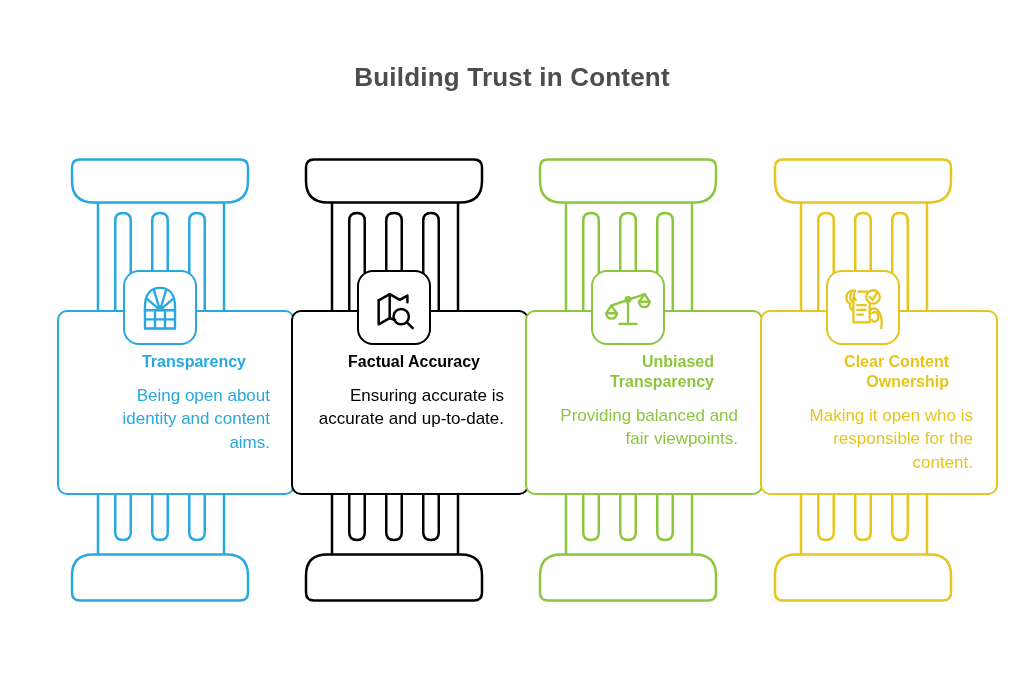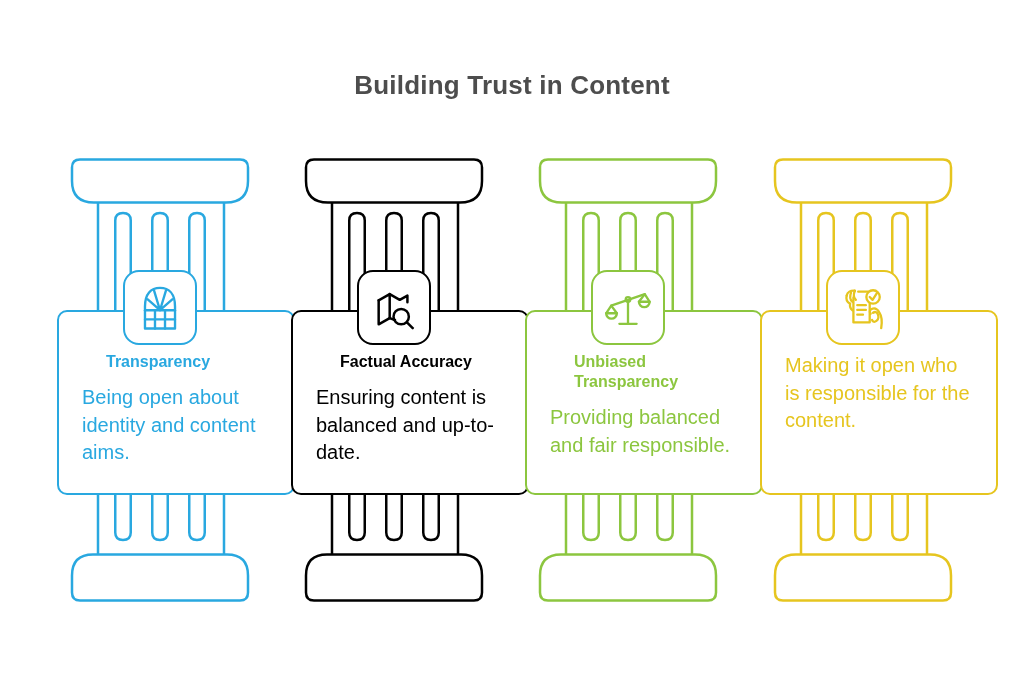--- a/index.html
+++ b/index.html
@@ -1,36 +1,36 @@
 <!DOCTYPE html>
 <html><head>
 <meta charset="utf-8">
 <style>
   html,body { margin:0; padding:0; }
   body {
     width:1024px; height:688px; background:#ffffff; position:relative;
     overflow:hidden; font-family:"Liberation Sans", sans-serif;
   }
   .heading {
-    position:absolute; top:70px; left:0; width:1024px; text-align:center;
+    position:absolute; top:62px; left:0; width:1024px; text-align:center;
     font-size:26px; font-weight:bold; letter-spacing:0.2px; color:#4d4d4d;
   }
   .pillar { position:absolute; top:157px; width:206px; height:446px; }
   .pillar .top-svg    { position:absolute; top:0;    left:0; z-index:1; }
   .pillar .bottom-svg { position:absolute; top:338px; left:0; z-index:1; }
   .card {
     position:absolute; top:153px; left:0; width:238px; height:185px;
     box-sizing:border-box; background:#fff; border:2.5px solid currentColor;
-    border-radius:10px; z-index:2; text-align:left; padding:40px 8px 0 8px;
+    border-radius:10px; z-index:2; text-align:right; padding:40px 8px 0 8px;
   }
   .card-title {
     font-weight:bold; font-size:16px; line-height:1.25;
     margin:0 auto 12px auto; max-width:140px;
   }
-  .card-desc { font-size:20px; line-height:1.38; margin:0 auto; max-width:188px; }
+  .card-desc { font-size:17px; line-height:1.38; margin:0 auto; max-width:188px; }
   .badge {
     position:absolute; top:113px; left:50%; transform:translateX(-50%);
     width:74px; height:75px; box-sizing:border-box; background:#fff;
     border:2.5px solid currentColor; border-radius:16px; z-index:3;
     display:flex; align-items:center; justify-content:center;
   }
   svg { display:block; }
 </style>
 </head>
 <body>
@@ -84,21 +84,21 @@
       <path d="M8,16 L19.5,9.5 V34.5"></path>
       <path d="M19.5,9.5 L30,15.5 L38,11 V18"></path>
       <path d="M19.5,34.5 L25,36.5"></path>
       <circle cx="31.5" cy="33" r="8"></circle>
       <path d="M37.5,39 L43.5,45"></path>
     </svg>
   </div>
 
   <div class="card">
     <div class="card-title">Factual Accuracy</div>
-    <div class="card-desc">Ensuring content is balanced and up-to-date.</div>
+    <div class="card-desc">Ensuring accurate is accurate and up-to-date.</div>
   </div>
 
   <svg class="bottom-svg" width="206" height="108" viewBox="0 0 206 108" fill="none" stroke="currentColor" stroke-width="2.5">
     <path d="M41,0 V59.5 M167,0 V59.5"></path>
     <path d="M58.25,0 V37.5 Q58.25,45 66,45 Q73.75,45 73.75,37.5 V0"></path>
     <path d="M95.25,0 V37.5 Q95.25,45 103,45 Q110.75,45 110.75,37.5 V0"></path>
     <path d="M132.25,0 V37.5 Q132.25,45 140,45 Q147.75,45 147.75,37.5 V0"></path>
     <path d="M36,59.5 H170 Q191,59.5 191,80.5 V97.5 Q191,105.5 183,105.5 H23 Q15,105.5 15,97.5 V80.5 Q15,59.5 36,59.5 Z"></path>
   </svg>
 </div>
@@ -120,21 +120,21 @@
       <path d="M15,40.5 H33"></path>
       <path d="M6.5,21.5 L1.2,29.5 M6.5,21.5 L12.4,29.5"></path>
       <path d="M1.2,29.5 A5.6,5.6 0 0 0 12.4,29.5 Z"></path>
       <path d="M41.5,9.5 L35.4,17.5 M41.5,9.5 L46.6,17.5"></path>
       <path d="M35.4,17.5 A5.6,5.6 0 0 0 46.6,17.5 Z"></path>
     </svg>
   </div>
 
   <div class="card">
     <div class="card-title">Unbiased Transparency</div>
-    <div class="card-desc">Providing balanced and fair responsible.</div>
+    <div class="card-desc">Providing balanced and fair viewpoints.</div>
   </div>
 
   <svg class="bottom-svg" width="206" height="108" viewBox="0 0 206 108" fill="none" stroke="currentColor" stroke-width="2.5">
     <path d="M41,0 V59.5 M167,0 V59.5"></path>
     <path d="M58.25,0 V37.5 Q58.25,45 66,45 Q73.75,45 73.75,37.5 V0"></path>
     <path d="M95.25,0 V37.5 Q95.25,45 103,45 Q110.75,45 110.75,37.5 V0"></path>
     <path d="M132.25,0 V37.5 Q132.25,45 140,45 Q147.75,45 147.75,37.5 V0"></path>
     <path d="M36,59.5 H170 Q191,59.5 191,80.5 V97.5 Q191,105.5 183,105.5 H23 Q15,105.5 15,97.5 V80.5 Q15,59.5 36,59.5 Z"></path>
   </svg>
 </div>
@@ -158,20 +158,21 @@
       <path d="M7,13 C6,17 7.5,20 10.5,21.5"></path>
       <path d="M11.5,10 C10,14 10.5,17.5 13,19.5"></path>
       <path d="M15.5,8 C14,11.5 14,15 16.5,17.5"></path>
       <path d="M10.5,21.5 C10,25 11,27 13,28.5"></path>
       <path d="M43,47 C44,41 44,35 41,30.5 C39,27 36,25.5 33,27 C31,28 30.5,30 32,32"></path>
       <path d="M34.5,31 C36.5,29.5 38.5,30 39.5,32.5 C40.5,35 40,38 38,39.5 C36,41 34,40.5 33.5,38.5"></path>
     </svg>
   </div>
 
   <div class="card">
+    <div class="card-title">Clear Content Ownership</div>
     <div class="card-desc">Making it open who is responsible for the content.</div>
   </div>
 
   <svg class="bottom-svg" width="206" height="108" viewBox="0 0 206 108" fill="none" stroke="currentColor" stroke-width="2.5">
     <path d="M41,0 V59.5 M167,0 V59.5"></path>
     <path d="M58.25,0 V37.5 Q58.25,45 66,45 Q73.75,45 73.75,37.5 V0"></path>
     <path d="M95.25,0 V37.5 Q95.25,45 103,45 Q110.75,45 110.75,37.5 V0"></path>
     <path d="M132.25,0 V37.5 Q132.25,45 140,45 Q147.75,45 147.75,37.5 V0"></path>
     <path d="M36,59.5 H170 Q191,59.5 191,80.5 V97.5 Q191,105.5 183,105.5 H23 Q15,105.5 15,97.5 V80.5 Q15,59.5 36,59.5 Z"></path>
   </svg>

